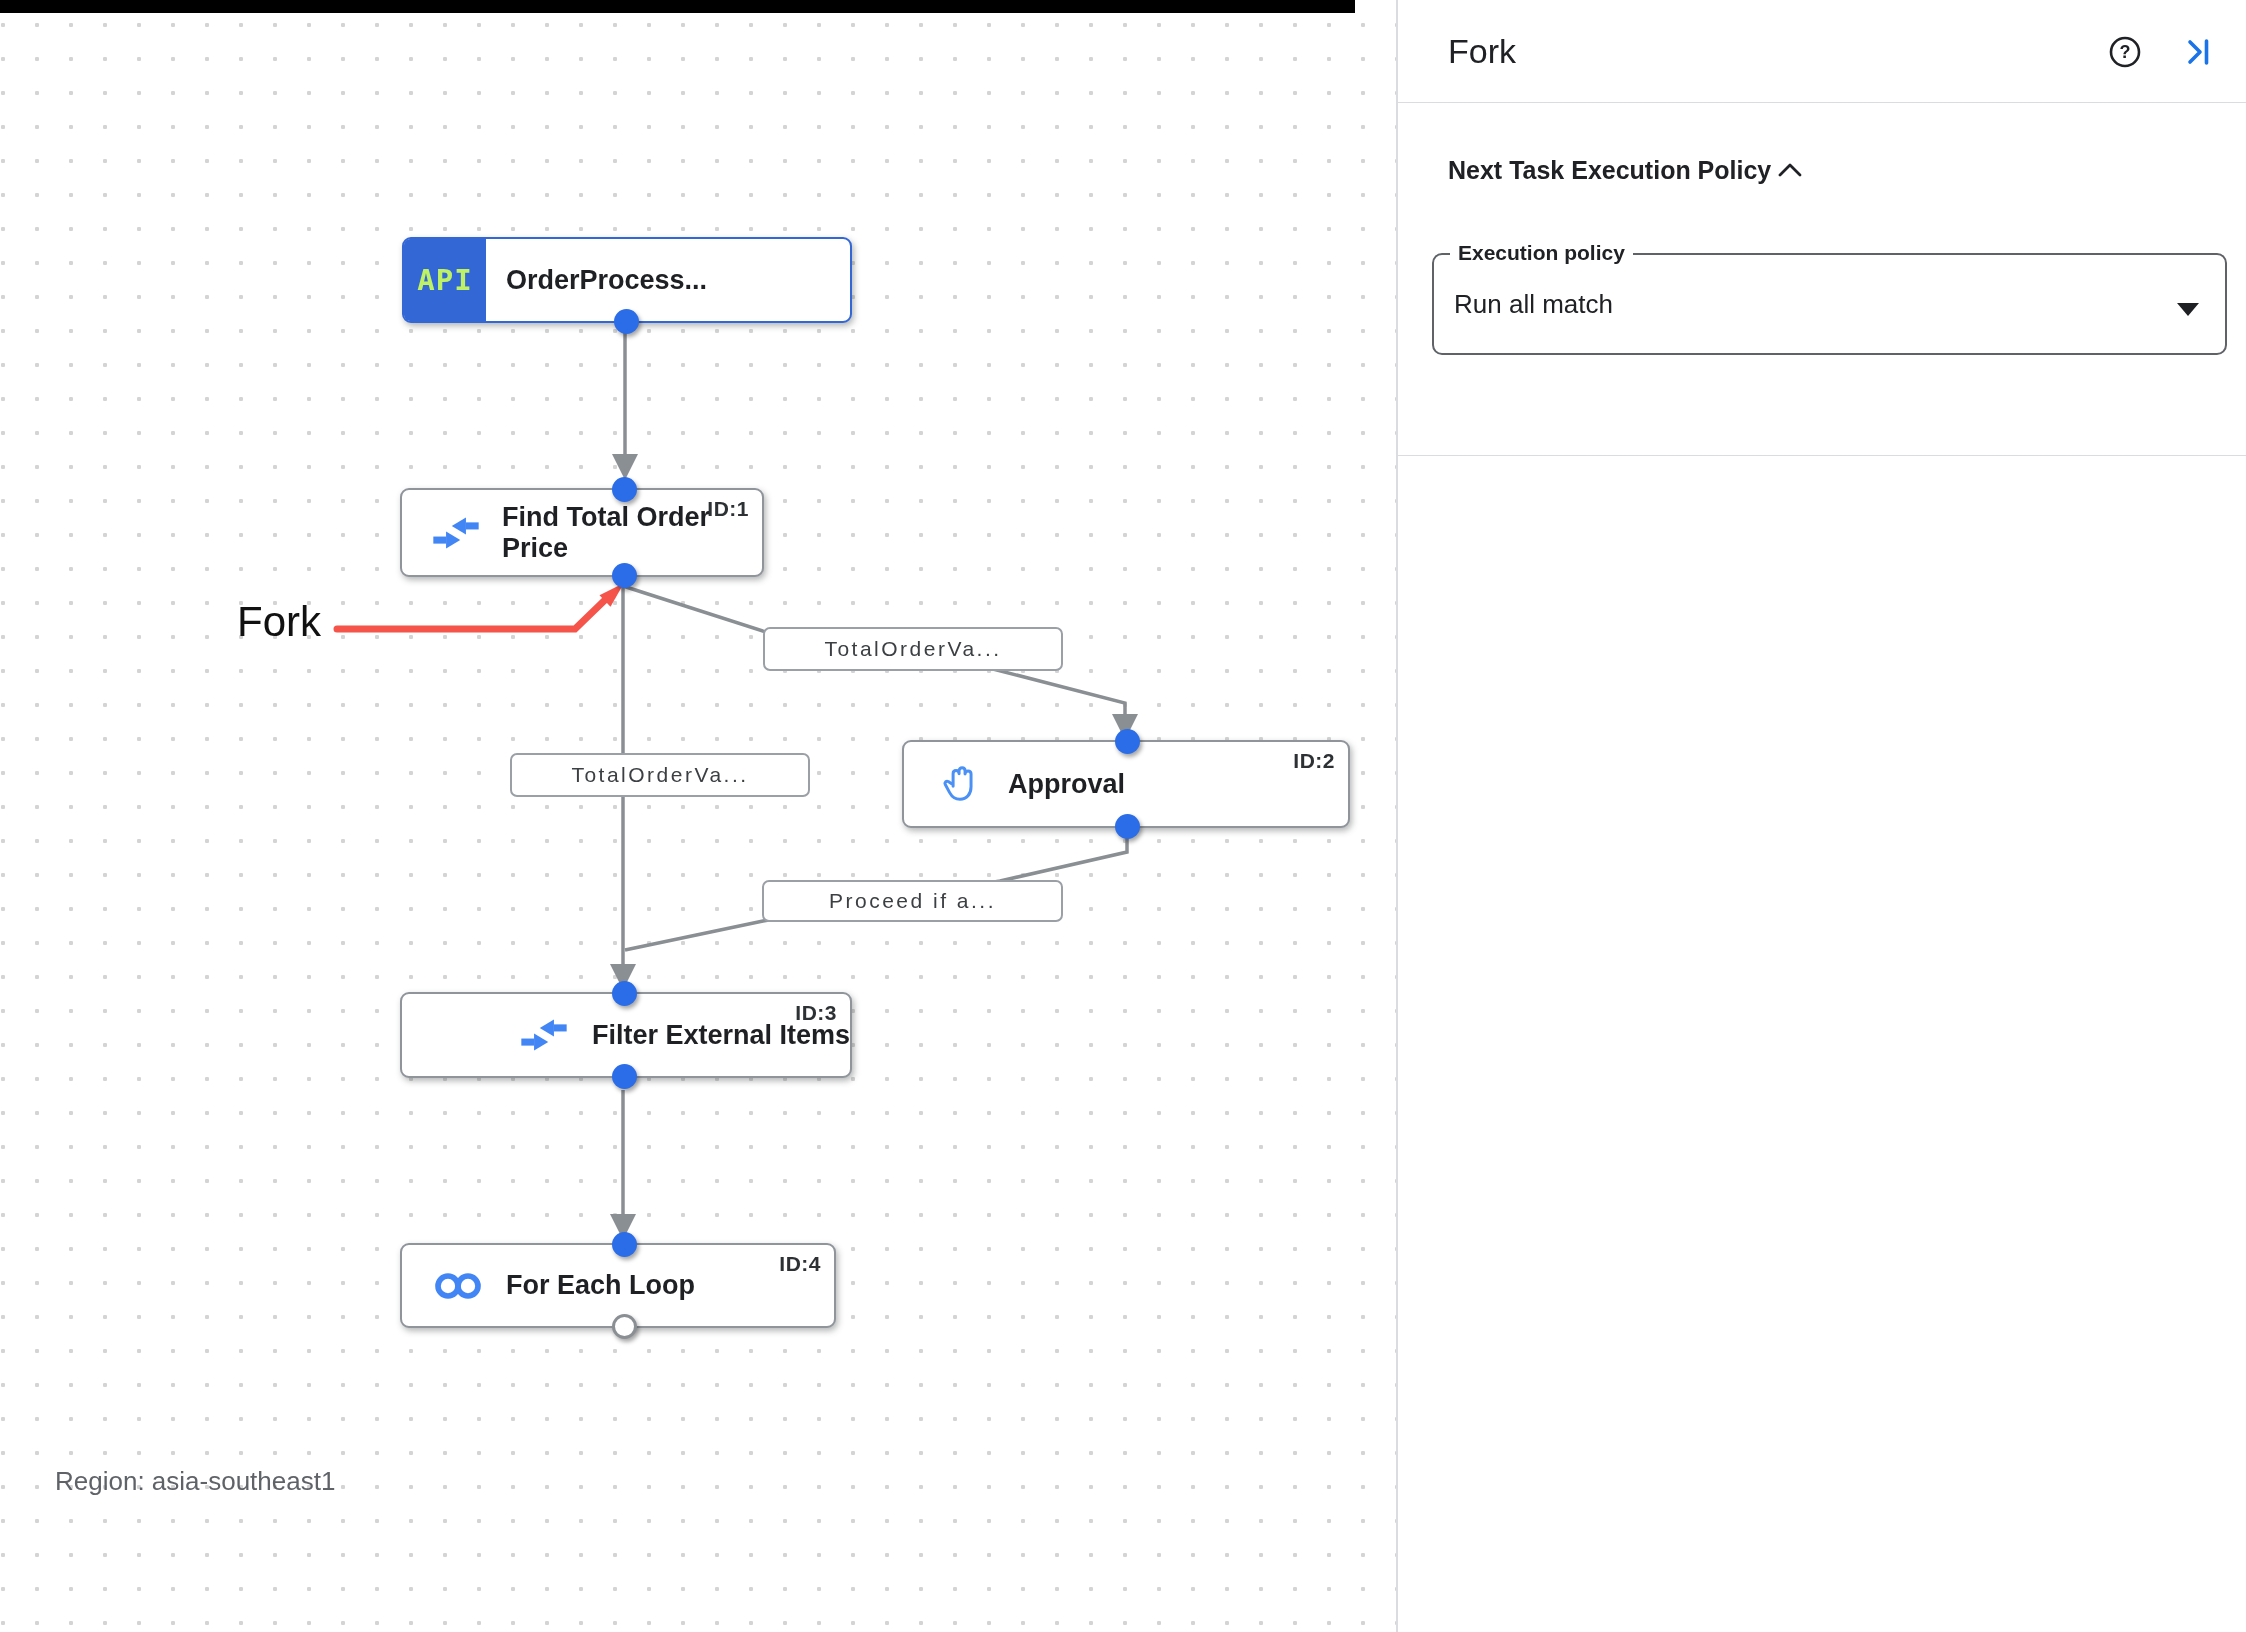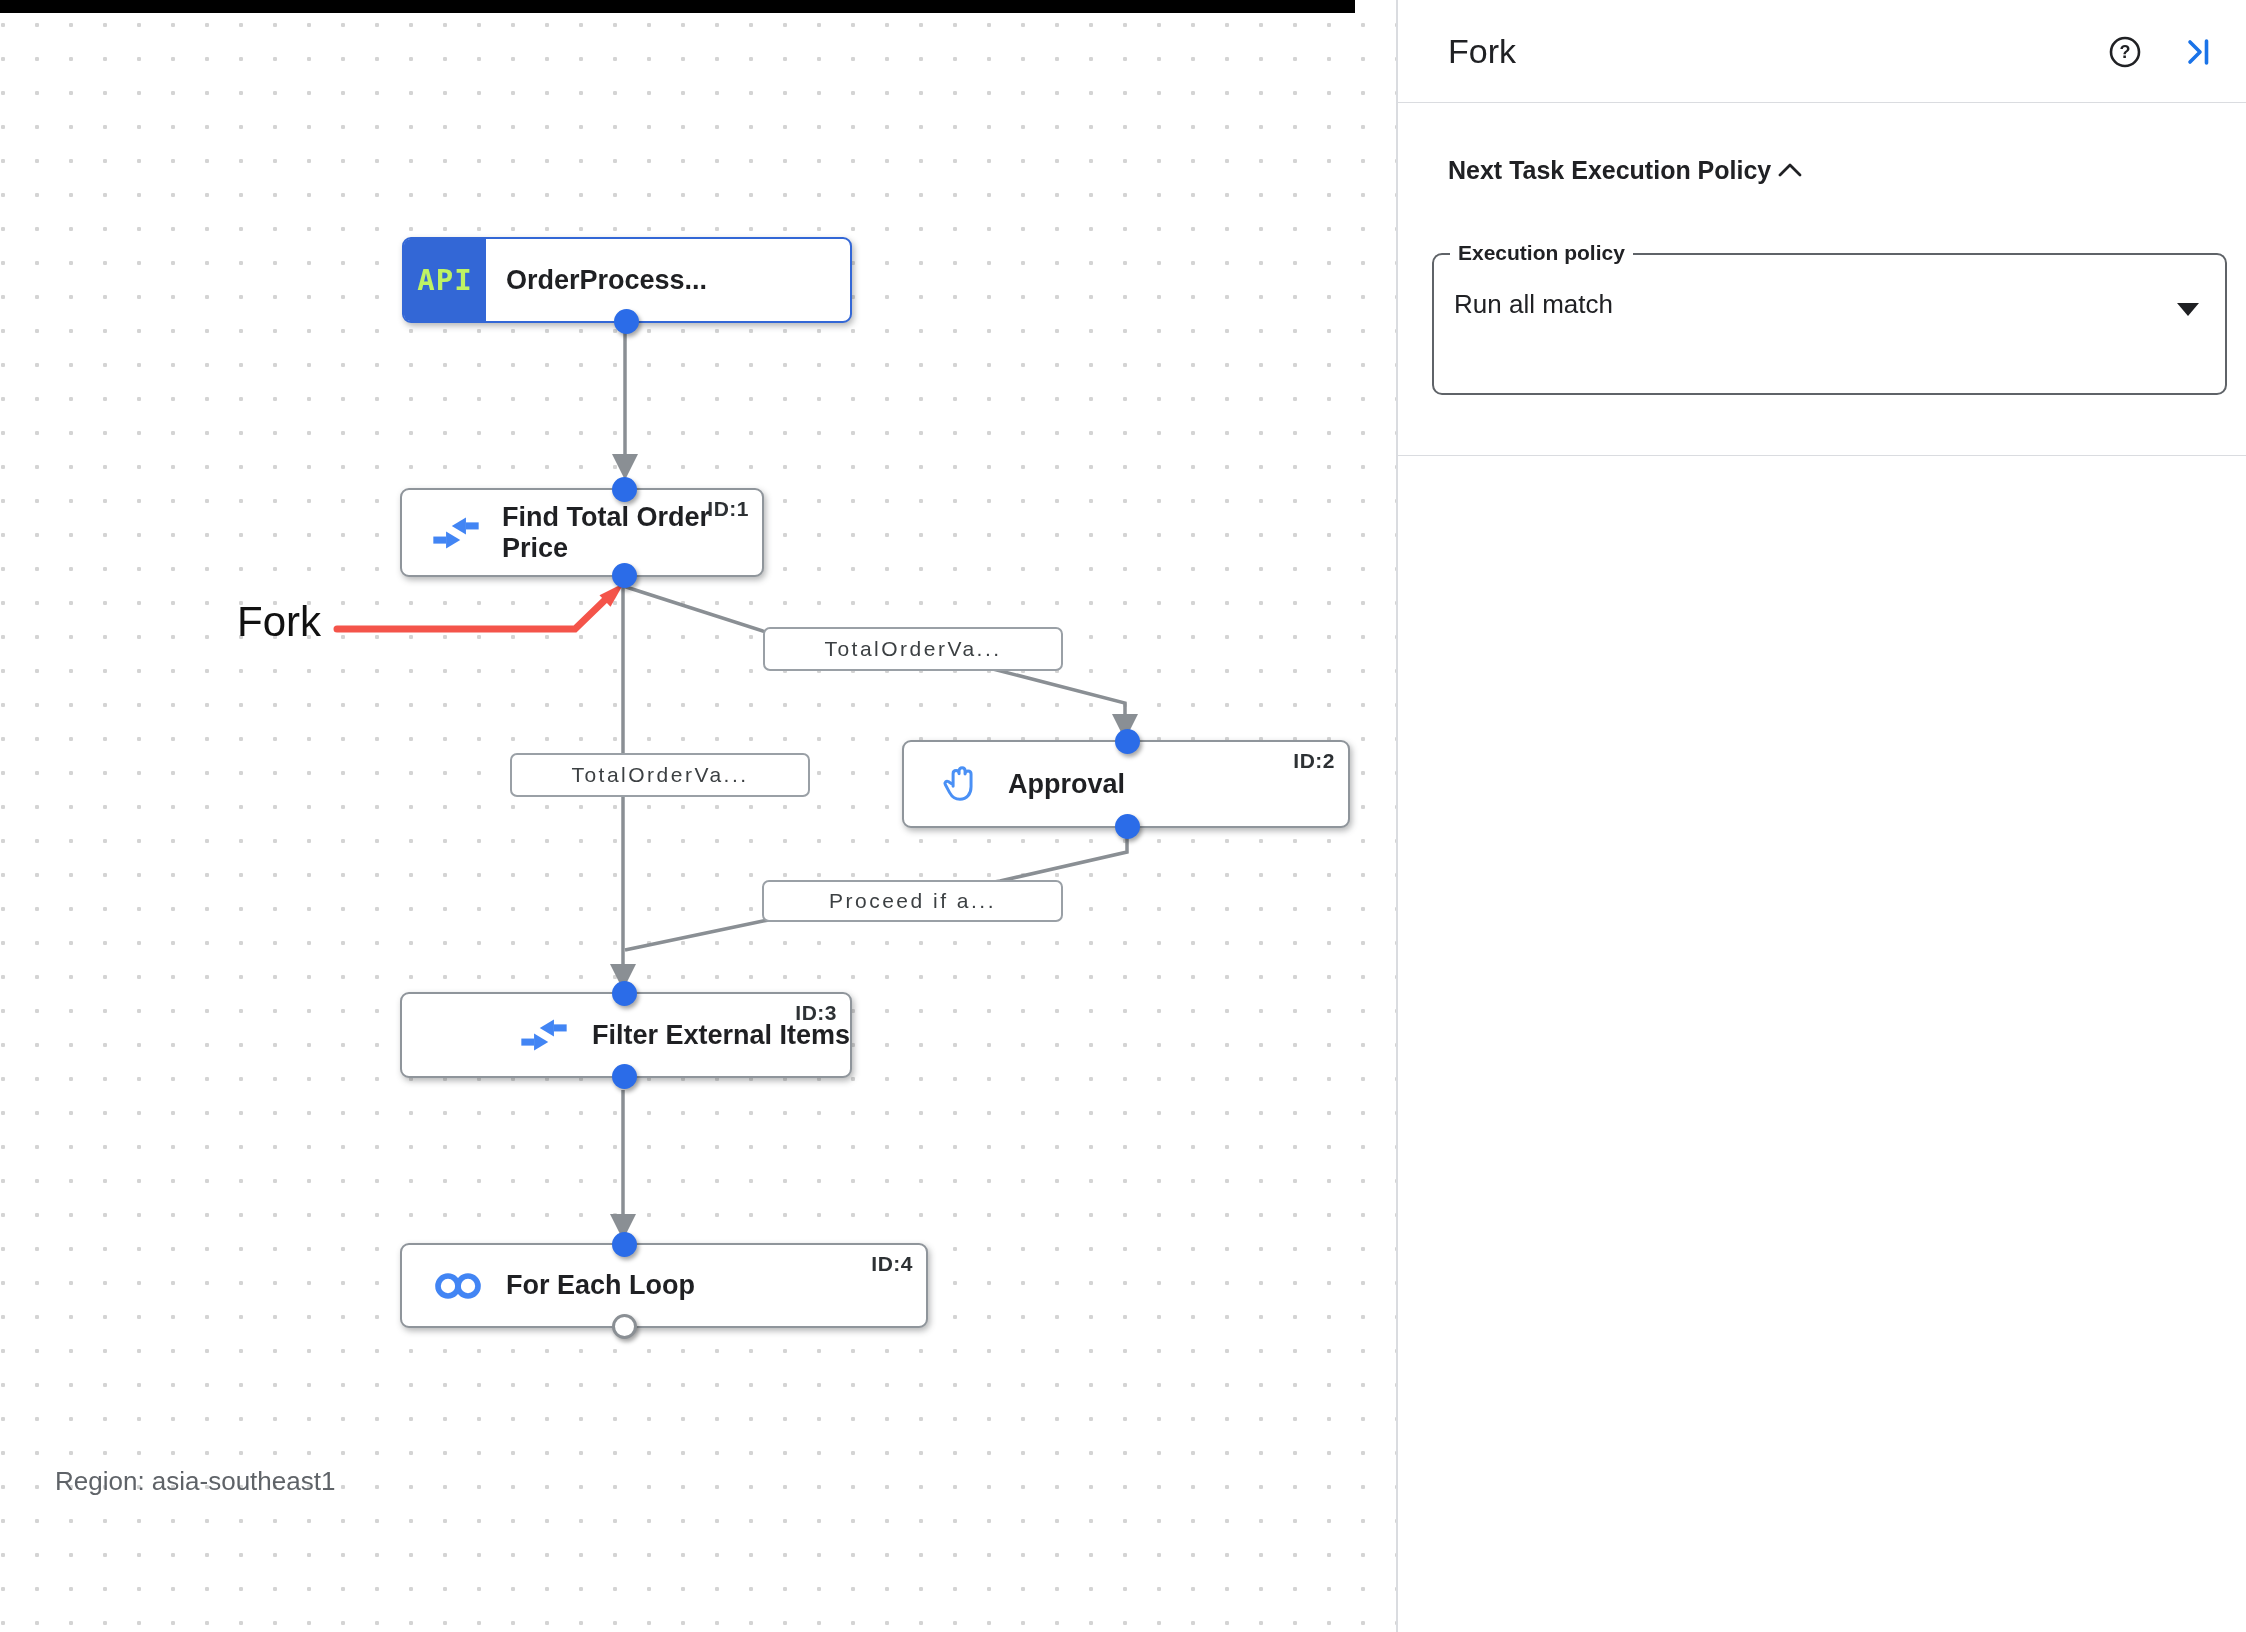--- a/index.html
+++ b/index.html
@@ -56,21 +56,21 @@
     border-bottom:1px solid var(--divider);display:flex;align-items:center;}
   #panel-title{font-size:34px;font-weight:400;color:var(--text_dark);margin-left:50px;}
   #panel-header-icons{position:absolute;right:28px;top:0;height:103px;display:flex;
     align-items:center;gap:36px;}
   .icon-btn{width:38px;height:38px;display:flex;align-items:center;justify-content:center;cursor:pointer;}
 
   #section-header{position:absolute;left:50px;right:30px;top:150px;height:40px;
     display:flex;align-items:center;justify-content:flex-start;}
   #section-title{font-size:25px;font-weight:bold;color:var(--text_dark);}
 
-  #policy-field{position:absolute;left:34px;top:253px;width:795px;height:142px;
+  #policy-field{position:absolute;left:34px;top:253px;width:795px;height:102px;
     border:2px solid #5f6368;border-radius:10px;}
   #policy-label{position:absolute;left:16px;top:-14px;background:#fff;padding:0 8px;
     font-size:21px;font-weight:600;color:var(--text_dark);}
   #policy-value{position:absolute;left:20px;top:34px;font-size:26px;color:var(--text_dark);}
   #policy-caret{position:absolute;right:26px;top:48px;width:0;height:0;
     border-left:11px solid transparent;border-right:11px solid transparent;
     border-top:13px solid #1f2023;}
   #panel-divider2{position:absolute;left:0;top:455px;width:100%;height:1px;background:var(--divider);}
 </style>
 </head>
@@ -144,21 +144,21 @@
           <polygon points="25,1 25,13 15,7" fill="#4285f4"></polygon>
           <line x1="2" y1="17" x2="11" y2="17" stroke="#4285f4" stroke-width="5"></line>
           <polygon points="11,11 11,23 21,17" fill="#4285f4"></polygon>
         </svg>
       </span>
       <span class="node-label">Filter External Items</span>
       <span class="dot top"></span>
       <span class="dot bottom"></span>
     </div>
 
-    <div class="node" style="left:400px;top:1243px;width:528px;height:85px;text-align:right;">
+    <div class="node" style="left:400px;top:1243px;width:436px;height:85px;text-align:right;">
       <span class="node-id">ID:4</span>
       <span class="node-icon">
         <svg width="52" height="30" viewBox="0 0 40 24">
           <circle cx="12" cy="12" r="8" fill="none" stroke="#4285f4" stroke-width="4.5"></circle>
           <circle cx="28" cy="12" r="8" fill="none" stroke="#4285f4" stroke-width="4.5"></circle>
         </svg>
       </span>
       <span class="node-label">For Each Loop</span>
       <span class="dot top"></span>
       <span class="dot bottom hollow"></span>

